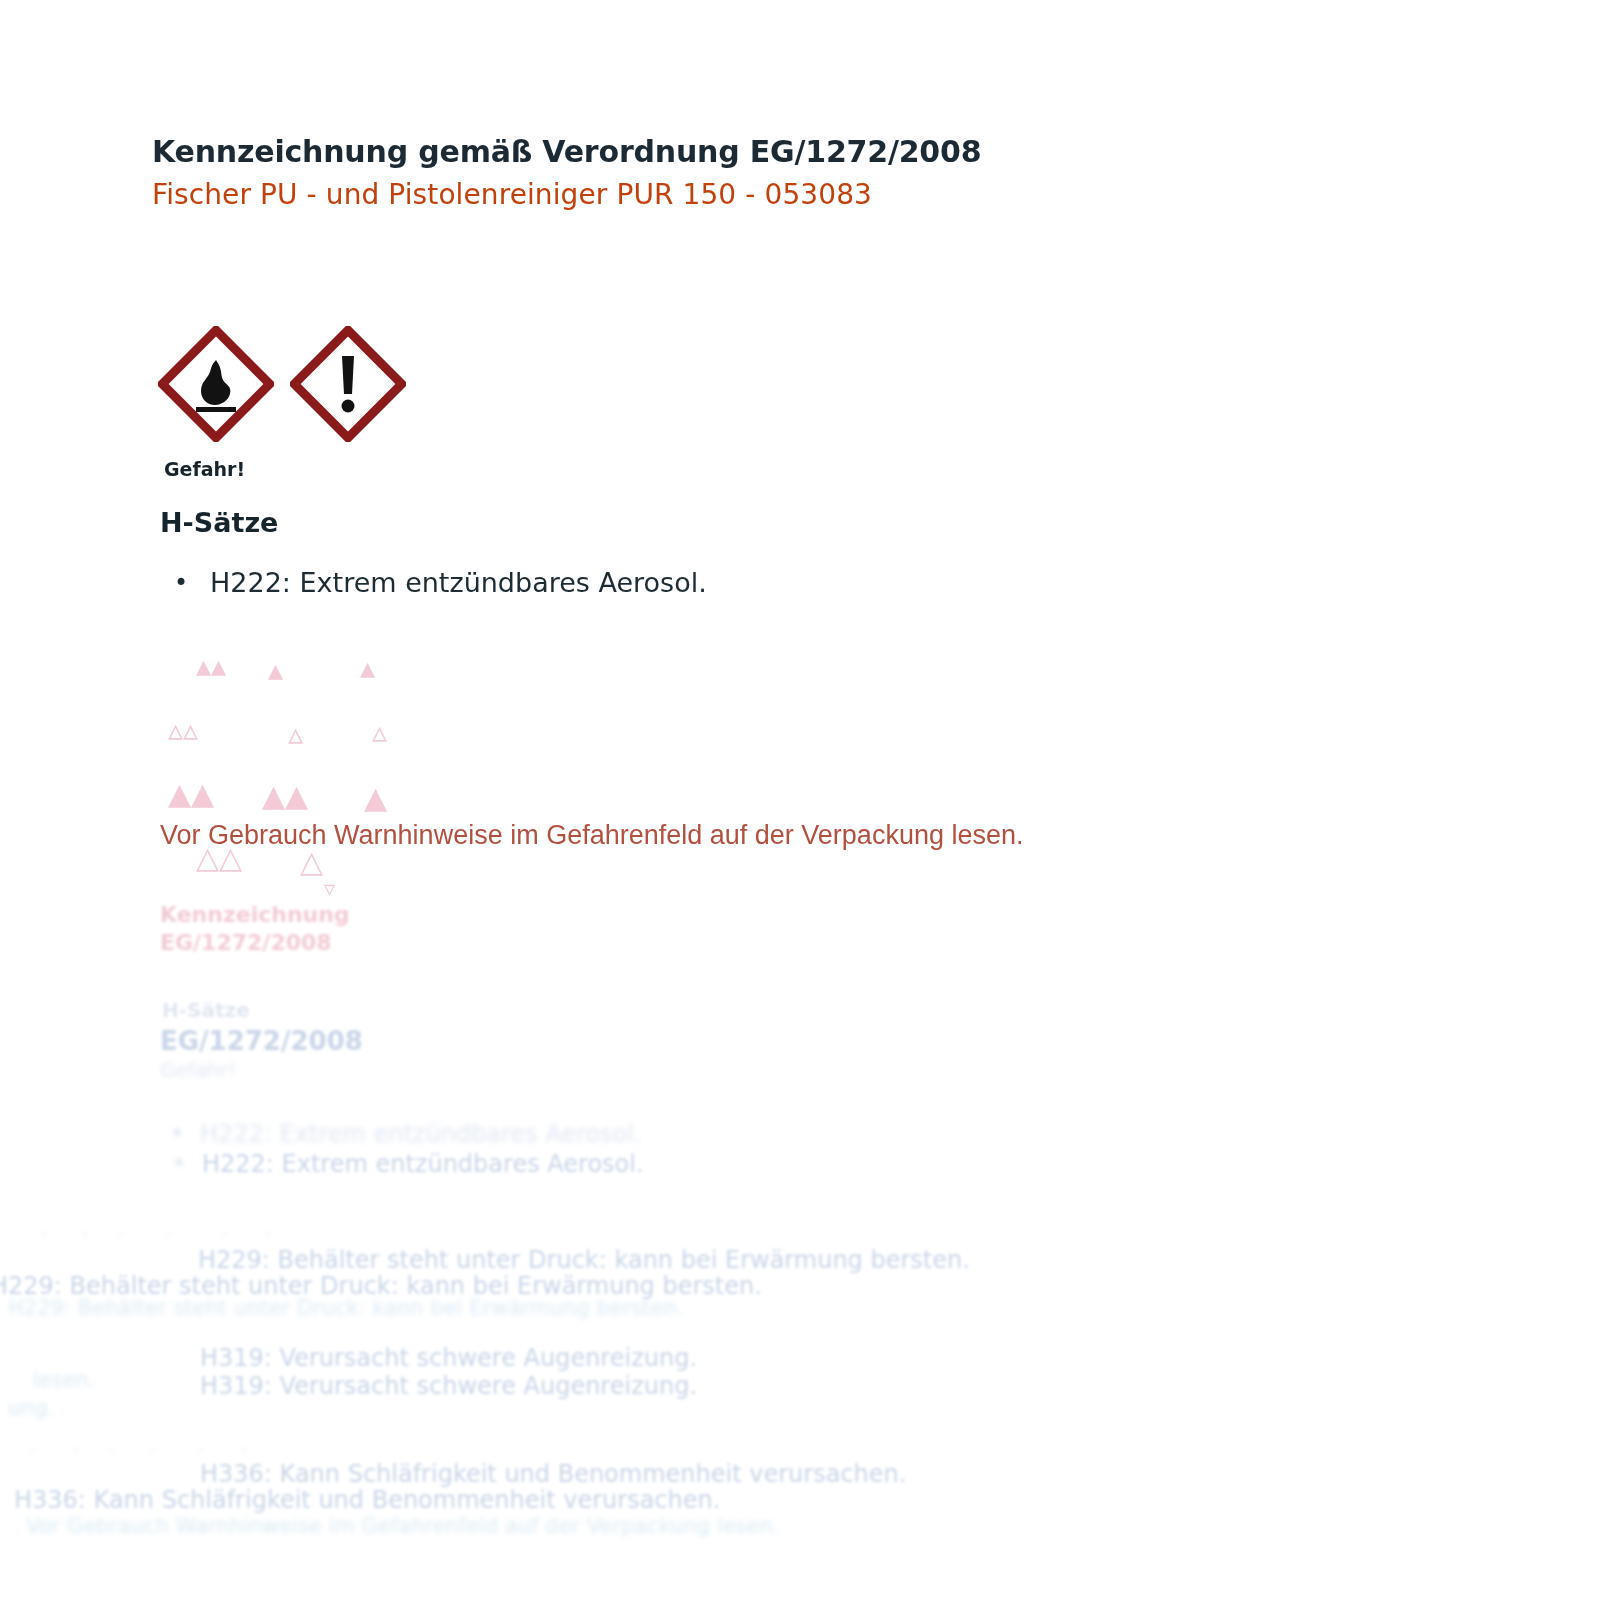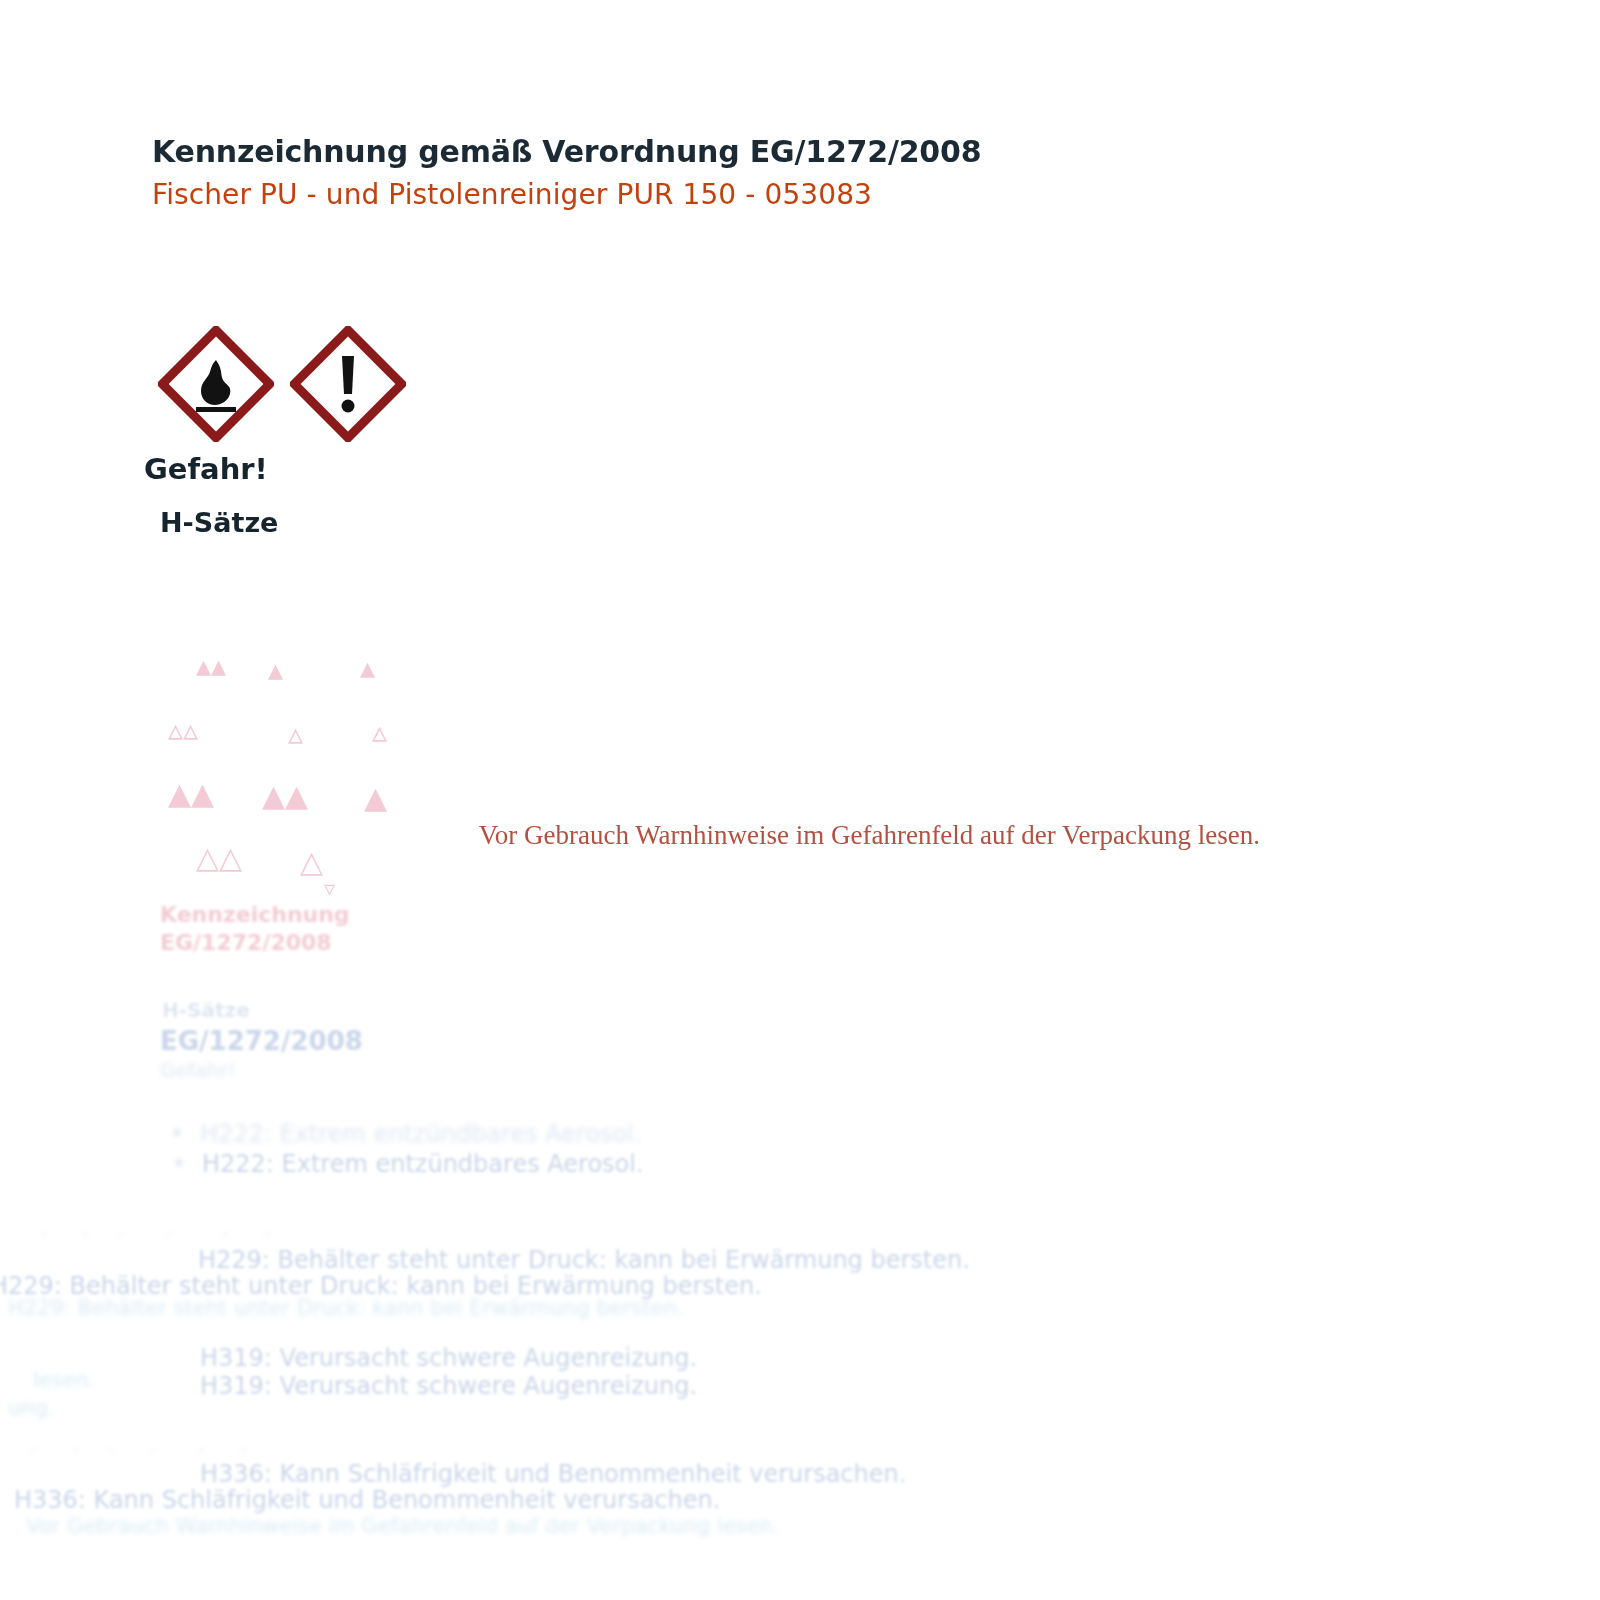--- a/index.html
+++ b/index.html
@@ -57,25 +57,25 @@
   .ghs {
     width: 116px;
     height: 116px;
     position: relative;
   }
   .ghs svg { display: block; }
 
   
   .signal-word {
     position: absolute;
-    left: 144px;
+    left: 164px;
     top: 452px;
     font-family: "DejaVu Sans", sans-serif;
     font-weight: bold;
-    font-size: 29px;
+    font-size: 19px;
     line-height: 34px;
     color: #16242e;
   }
   .section-title {
     position: absolute;
     left: 160px;
     top: 506px;
     font-family: "DejaVu Sans", sans-serif;
     font-weight: bold;
     font-size: 27px;
@@ -108,25 +108,24 @@
     top: 0;
     font-size: 24px;
     line-height: 54px;
     color: #1d2b34;
   }
   .warning-note {
     position: absolute;
     left: 160px;
     top: 808px;
     width: 1100px;
-    font-family: Liberation Serif, serif;
+    font-family: Liberation Sans, sans-serif;
     font-size: 27px;
     line-height: 54px;
     color: #b4503f;
-    text-align: right;
   }
 
   
   .ghost-layer {
     position: absolute;
     left: 0; top: 0;
     width: 1600px;
     height: 1600px;
     pointer-events: none;
   }
@@ -196,20 +195,21 @@
       </svg>
     </div>
 
   </div>
 
   <div class="signal-word">Gefahr!</div>
 
   <div class="section-title">H-Sätze</div>
 
   <ul class="h-list">
+    <li>H222: Extrem entzündbares Aerosol.</li>
   </ul>
 
   <div class="warning-note">Vor Gebrauch Warnhinweise im Gefahrenfeld auf der Verpackung lesen.</div>
 
   <div class="ghost-layer">
 
     <span class="pinkmark" style="left:196px; top:648px;">▴▴</span>
     <span class="pinkmark" style="left:268px; top:652px;">▴</span>
     <span class="pinkmark" style="left:360px; top:650px;">▴</span>
     <span class="pinkmark" style="left:168px; top:712px;">▵▵</span>

